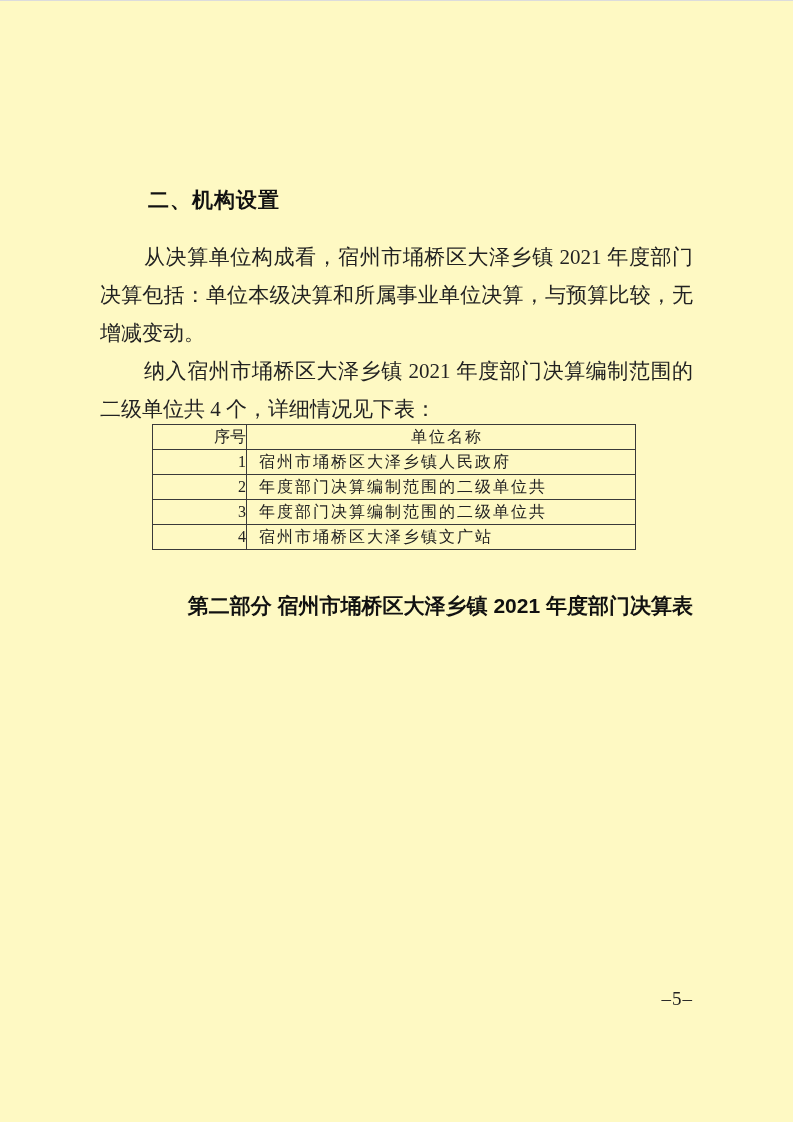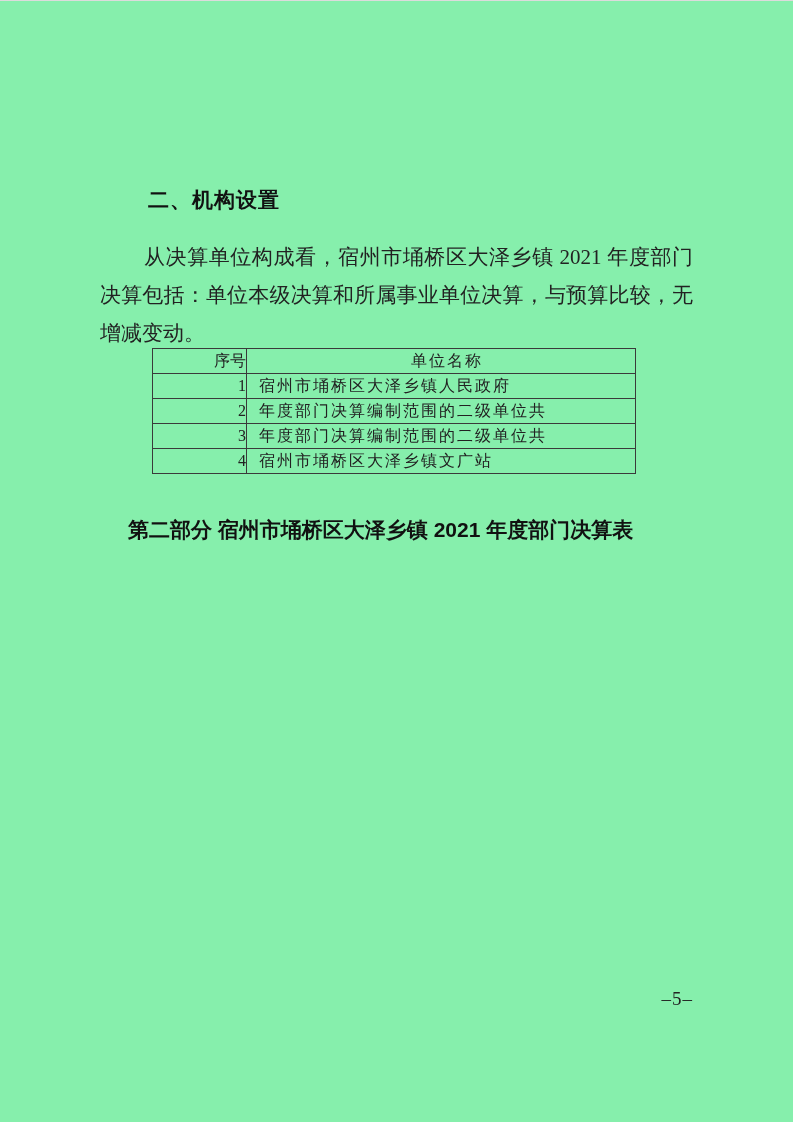--- a/index.html
+++ b/index.html
@@ -2,21 +2,21 @@
 <html><head>
 <meta charset="utf-8">
 <style>
   * { margin: 0; padding: 0; box-sizing: border-box; }
   html, body { background: #888; }
   .page {
     position: relative;
     width: 793px;
     height: 1122px;
     margin: 0 auto;
-    background: #86efac;
+    background: #fef9c3;
     overflow: hidden;
     font-family: "Liberation Serif", "DejaVu Serif", serif;
     color: #1c1c1c;
   }
   .scan-edge {
     position: absolute;
     top: 0; left: 0;
     width: 100%; height: 1px;
     background: #dcdcdc;
   }
@@ -70,21 +70,21 @@
     letter-spacing: 2px;
   }
   .units-table thead .name {
     text-align: center;
     padding-left: 12px;
     letter-spacing: 2px;
   }
   .part2-title {
     margin-top: 42px;
     margin-left: 28px;
-    text-align: left;
+    text-align: right;
     font-family: "Liberation Sans", "DejaVu Sans", sans-serif;
     font-weight: bold;
     font-size: 21px;
     color: #111111;
   }
   .page-number {
     position: absolute;
     top: 988px;
     right: 100px;
     font-size: 19px;
@@ -96,20 +96,21 @@
 <body>
 
 <div class="page">
   <div class="scan-edge"></div>
 
   <div class="content">
     <div class="heading">二、机构设置</div>
 
     <p class="para">从决算单位构成看，宿州市埇桥区大泽乡镇 2021 年度部门决算包括：单位本级决算和所属事业单位决算，与预算比较，无增减变动。</p>
 
+    <p class="para second">纳入宿州市埇桥区大泽乡镇 2021 年度部门决算编制范围的二级单位共 4 个，详细情况见下表：</p>
 
     <table class="units-table">
       <thead>
         <tr>
           <th class="idx">序号</th>
           <th class="name">单位名称</th>
         </tr>
       </thead>
       <tbody>
         <tr>

